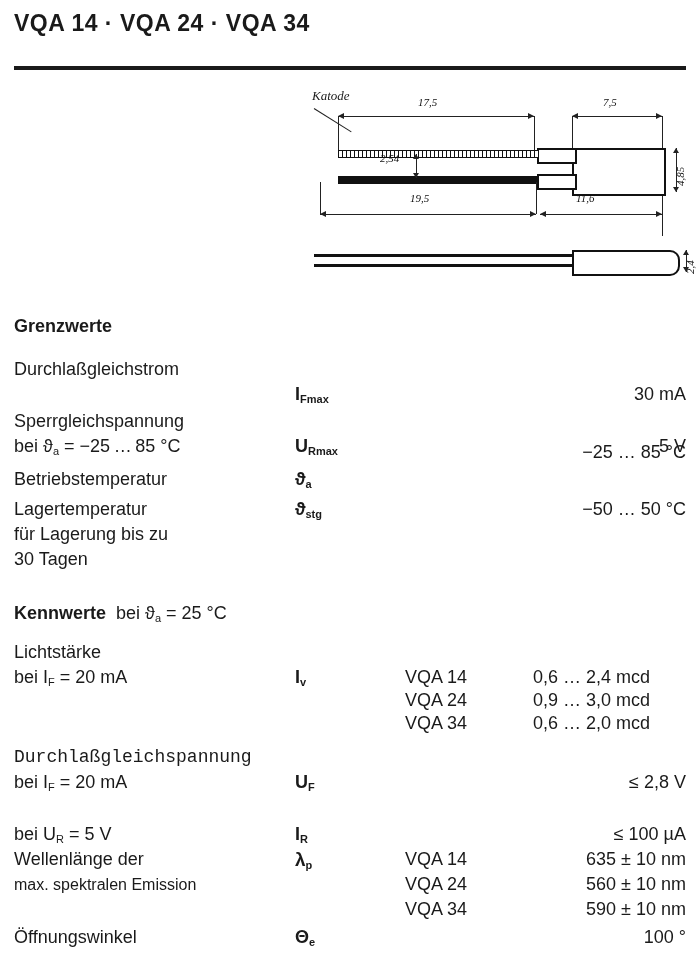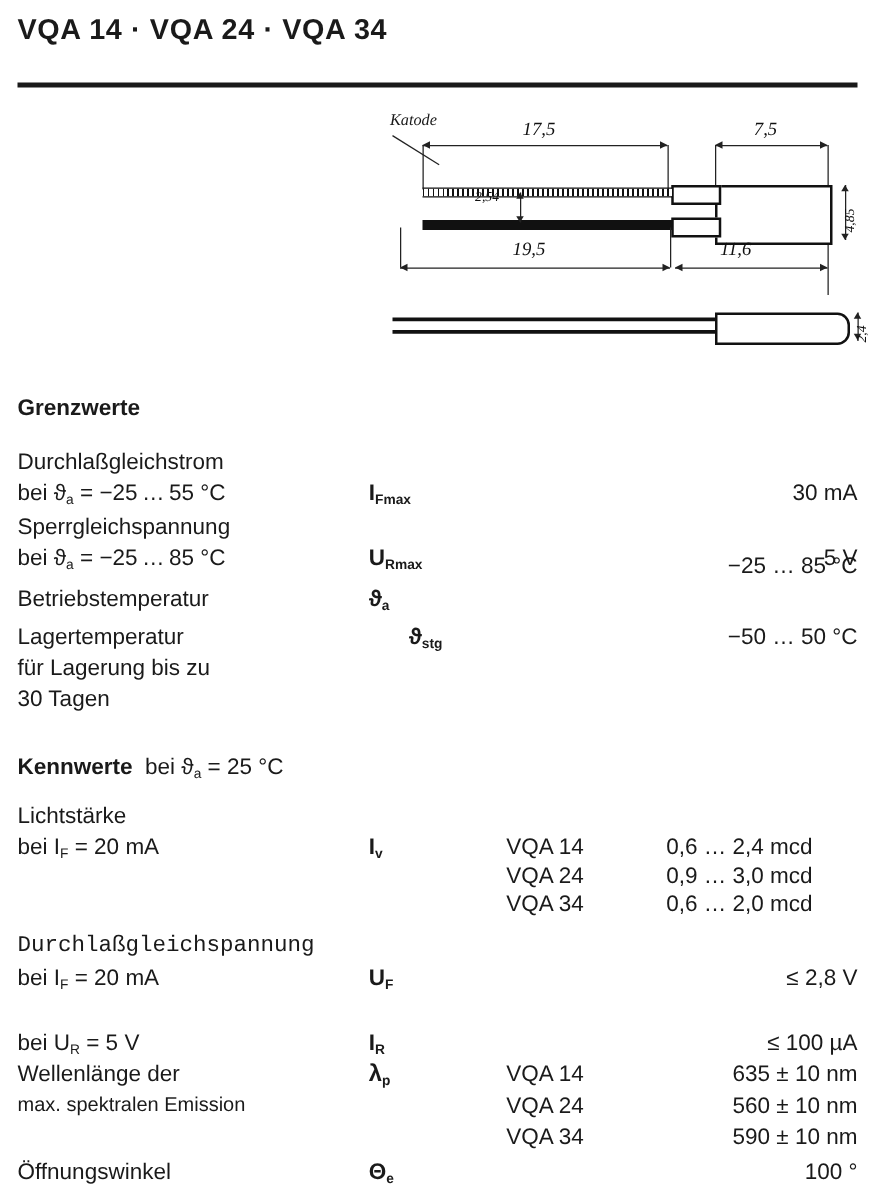--- a/index.html
+++ b/index.html
@@ -48,21 +48,21 @@
     height: 215px;
   }
   .ln { position: absolute; background: #222; }
   .hl { height: 1px; }
   .vl { width: 1px; }
 
   .dim-label {
     position: absolute;
     font-family: "Liberation Serif", serif;
     font-style: italic;
-    font-size: 15px;
+    font-size: 11px;
     color: #111;
     white-space: nowrap;
   }
   .dim-label.small { font-size: 11px; }
 
   .body-box {
     position: absolute;
     border: 2px solid #111;
     background: #fff;
   }
@@ -204,35 +204,34 @@
 
     <div class="ln vl" style="left:386px; top:164px; height:22px;"></div>
     <div class="arrowU" style="left:383px; top:164px;"></div>
     <div class="arrowD" style="left:383px; top:181px;"></div>
     <div class="dim-label small rot" style="left:384px; top:188px;">2,4</div>
   </div>
 
   <div class="section-head" style="left:14px; top:316px;">Grenzwerte</div>
 
   <div class="spec col-desc" style="top:357px;">Durchlaßgleichstrom</div>
-  <div class="spec col-desc" style="top:382px;">bei ϑ<sub>a</sub> = −25 … 55 °C</div>
   <div class="spec col-sym sym" style="top:382px;">I<sub>Fmax</sub></div>
   <div class="spec col-val" style="top:382px;">30 mA</div>
 
   <div class="spec col-desc" style="top:409px;">Sperrgleichspannung</div>
   <div class="spec col-desc" style="top:434px;">bei ϑ<sub>a</sub> = −25 … 85 °C</div>
   <div class="spec col-sym sym" style="top:434px;">U<sub>Rmax</sub></div>
   <div class="spec col-val" style="top:434px;">5 V</div>
 
   <div class="spec col-desc" style="top:467px;">Betriebstemperatur</div>
   <div class="spec col-sym sym" style="top:467px;">ϑ<sub>a</sub></div>
   <div class="spec col-val" style="top:440px;">−25 … 85 °C</div>
 
   <div class="spec col-desc" style="top:497px;">Lagertemperatur</div>
-  <div class="spec col-sym sym" style="top:497px;margin-left:32px;">ϑ<sub>stg</sub></div>
+  <div class="spec col-sym sym" style="top:497px;">ϑ<sub>stg</sub></div>
   <div class="spec col-val" style="top:497px;">−50 … 50 °C</div>
   <div class="spec col-desc" style="top:522px;">für Lagerung bis zu</div>
   <div class="spec col-desc" style="top:547px;">30 Tagen</div>
 
   <div class="section-head" style="left:14px; top:603px;">
     <span>Kennwerte</span>
     <span class="light">&nbsp;bei ϑ<sub>a</sub> = 25 °C</span>
   </div>
 
   <div class="spec col-desc" style="top:640px;text-align:center;">Lichtstärke</div>

